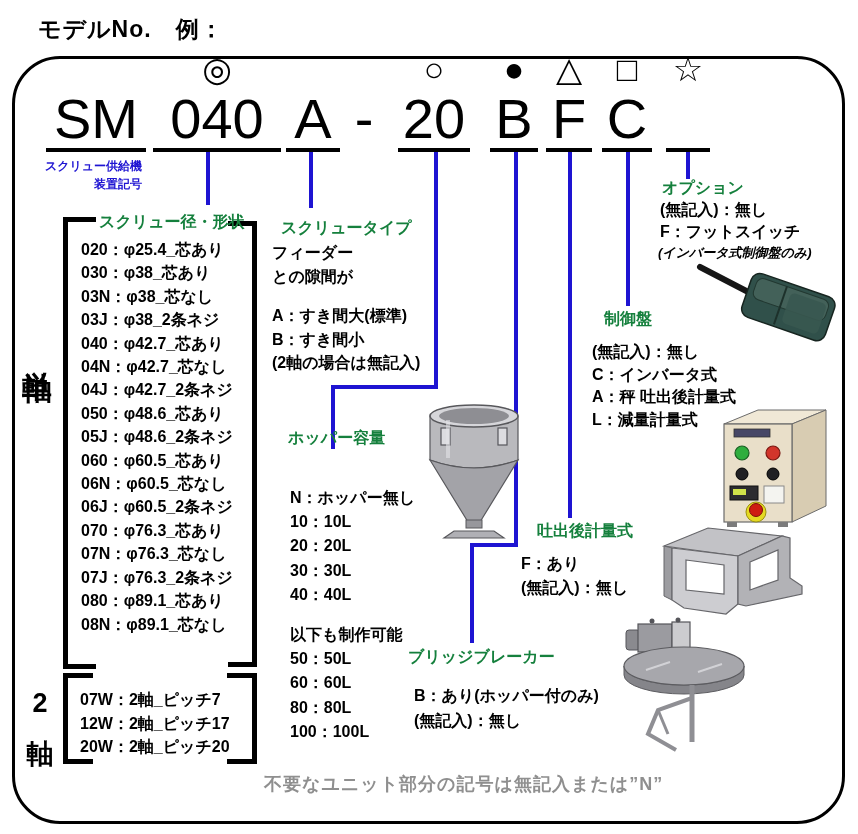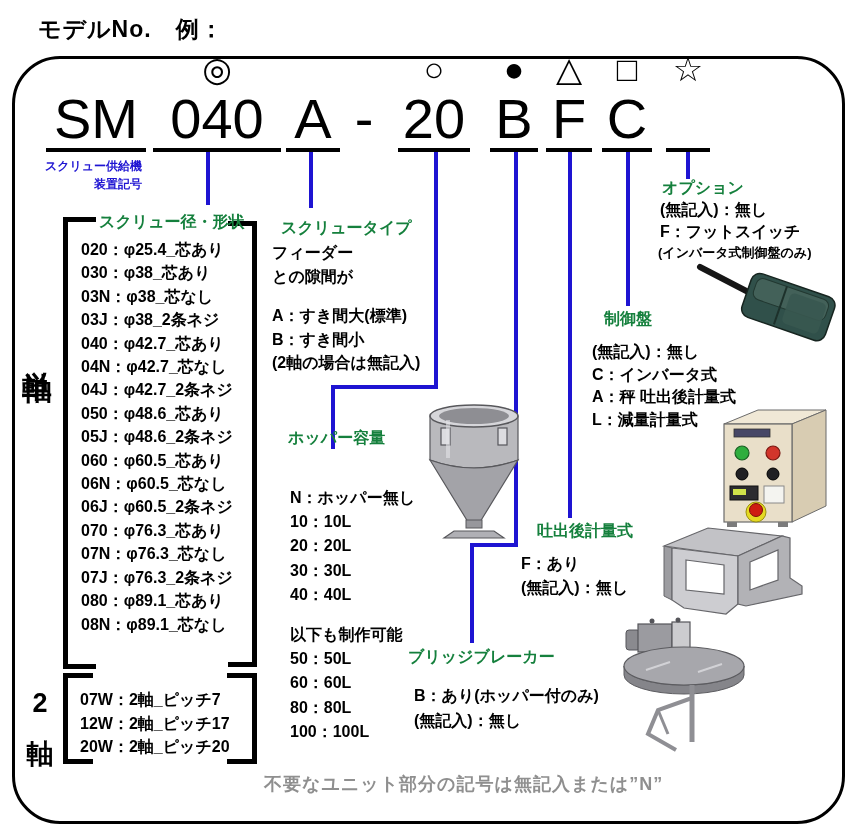--- a/index.html
+++ b/index.html
@@ -13,21 +13,21 @@
   .sym{position:absolute;top:50px;font-size:34px;line-height:38px;text-align:center;}
   .vline{position:absolute;width:4px;background:#1e14d2;}
   .hline{position:absolute;height:4px;background:#1e14d2;}
   .bv{position:absolute;width:5px;background:#000;}
   .bh{position:absolute;height:5px;background:#000;}
   .blabel{position:absolute;color:#15803d;font-weight:bold;font-size:16px;white-space:nowrap;}
   .ilist{position:absolute;font-weight:bold;font-size:16px;white-space:nowrap;}
   .ilist div{min-height:1em;}
   .axis{position:absolute;writing-mode:vertical-rl;text-orientation:upright;font-weight:bold;line-height:1;}
   .devlabel{position:absolute;text-align:right;color:#1e14d2;font-weight:bold;font-size:12px;line-height:18px;}
-  .note{position:absolute;font-weight:bold;font-size:13px;white-space:nowrap;}
+  .note{position:absolute;font-weight:bold;font-size:13px;white-space:nowrap;font-style:italic;}
   .footer{position:absolute;color:#8f8f8f;font-weight:bold;font-size:18px;white-space:nowrap;letter-spacing:1px;}
   .img{position:absolute;}
 </style>
 </head>
 <body>
 
 <div class="stage">
 
   <div class="title">モデルNo.　例：</div>
   <div class="frame"></div>

